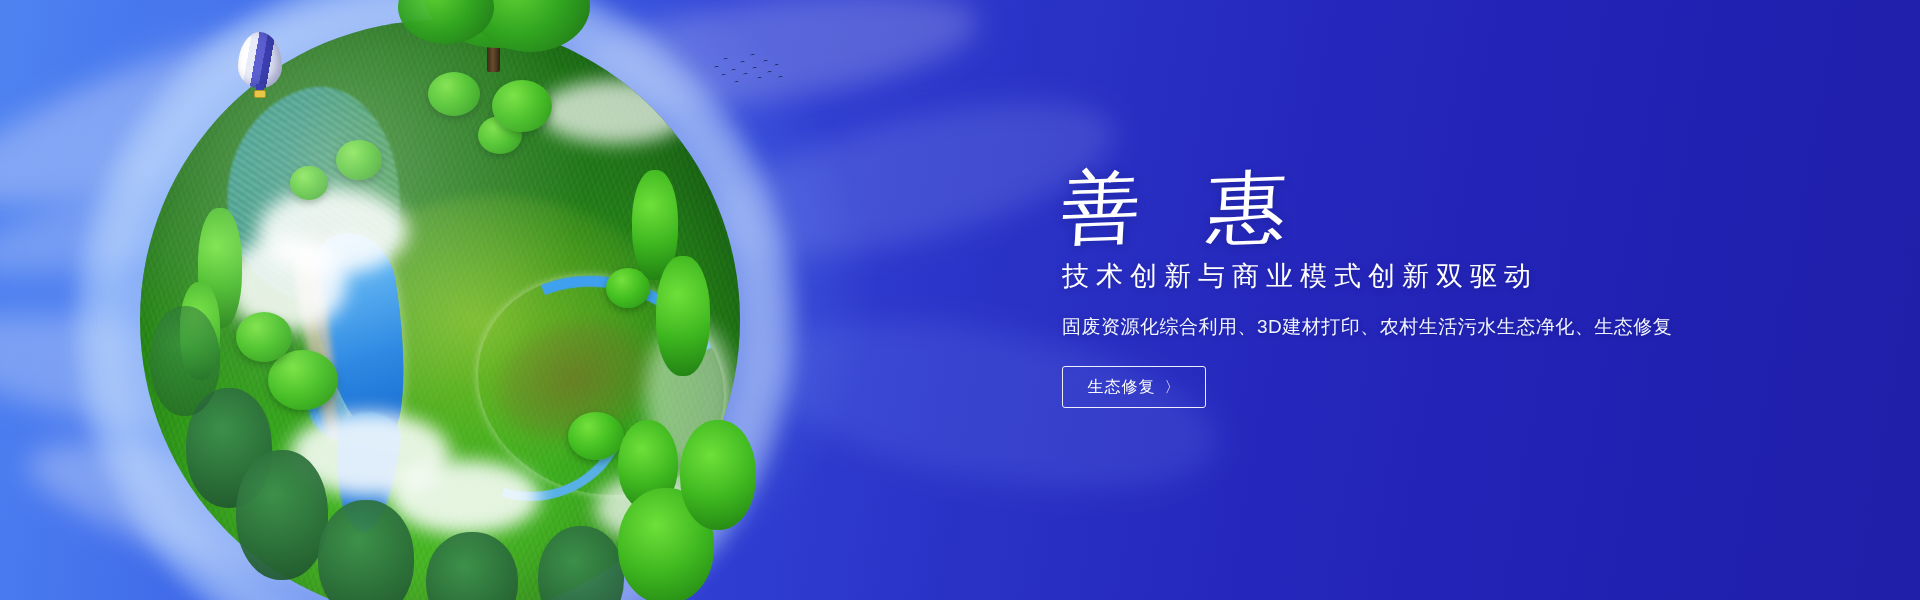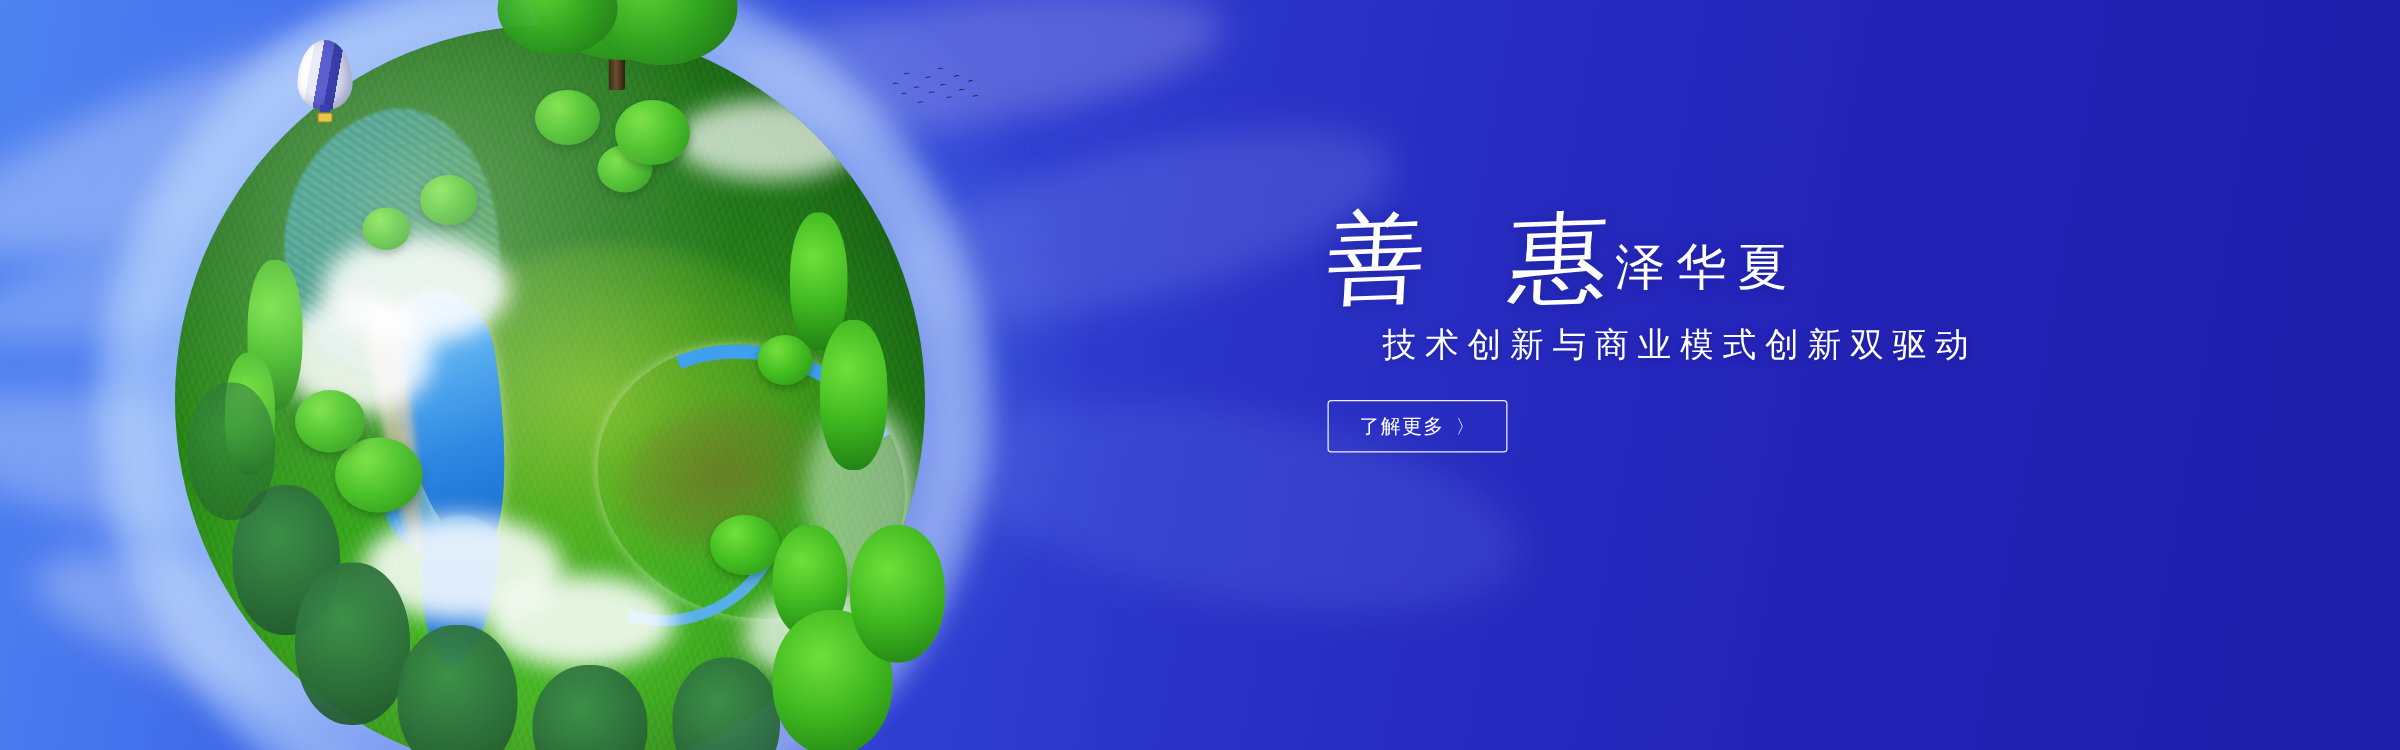--- a/index.html
+++ b/index.html
@@ -162,21 +162,21 @@
   }
   .cal-small{
     font-family:"DejaVu Serif","Liberation Serif",serif;
     font-size:40px;line-height:1;letter-spacing:9px;font-weight:400;
     position:relative;top:-10px;
   }
   .gap{display:inline-block;width:62px;}
   .subtitle{
     margin-top:14px;
     font-size:27px;letter-spacing:7px;font-weight:400;
-    color:#ffffff;text-shadow:0 1px 6px rgba(10,20,90,.35);margin-left:44px;
+    color:#ffffff;text-shadow:0 1px 6px rgba(10,20,90,.35);
   }
   .desc{
     margin-top:20px;
     font-size:19px;letter-spacing:.5px;color:#f2f5ff;
     text-shadow:0 1px 5px rgba(10,20,90,.35);
   }
   .cta{
     margin-top:26px;
     display:inline-flex;align-items:center;justify-content:center;gap:9px;
     width:144px;height:42px;
@@ -277,25 +277,25 @@
     <div class="bird" style="left:55px;top:19px;"></div>
     <div class="bird" style="left:62px;top:12px;"></div>
     <div class="bird" style="left:66px;top:24px;"></div>
   </div>
 
   <div class="copy">
     <div class="headline">
       <span class="cal-big">善</span>
       <span class="gap"></span>
       <span class="cal-big">惠</span>
-      <span class="cal-small">泽华夏</span>
     </div>
 
     <div class="subtitle">技术创新与商业模式创新双驱动</div>
 
+    <div class="desc">固废资源化综合利用、3D建材打印、农村生活污水生态净化、生态修复</div>
 
     <button class="cta">
-      <span>了解更多</span>
+      <span>生态修复</span>
       <span class="chev">〉</span>
     </button>
   </div>
 
 </div>
 
 </body></html>

